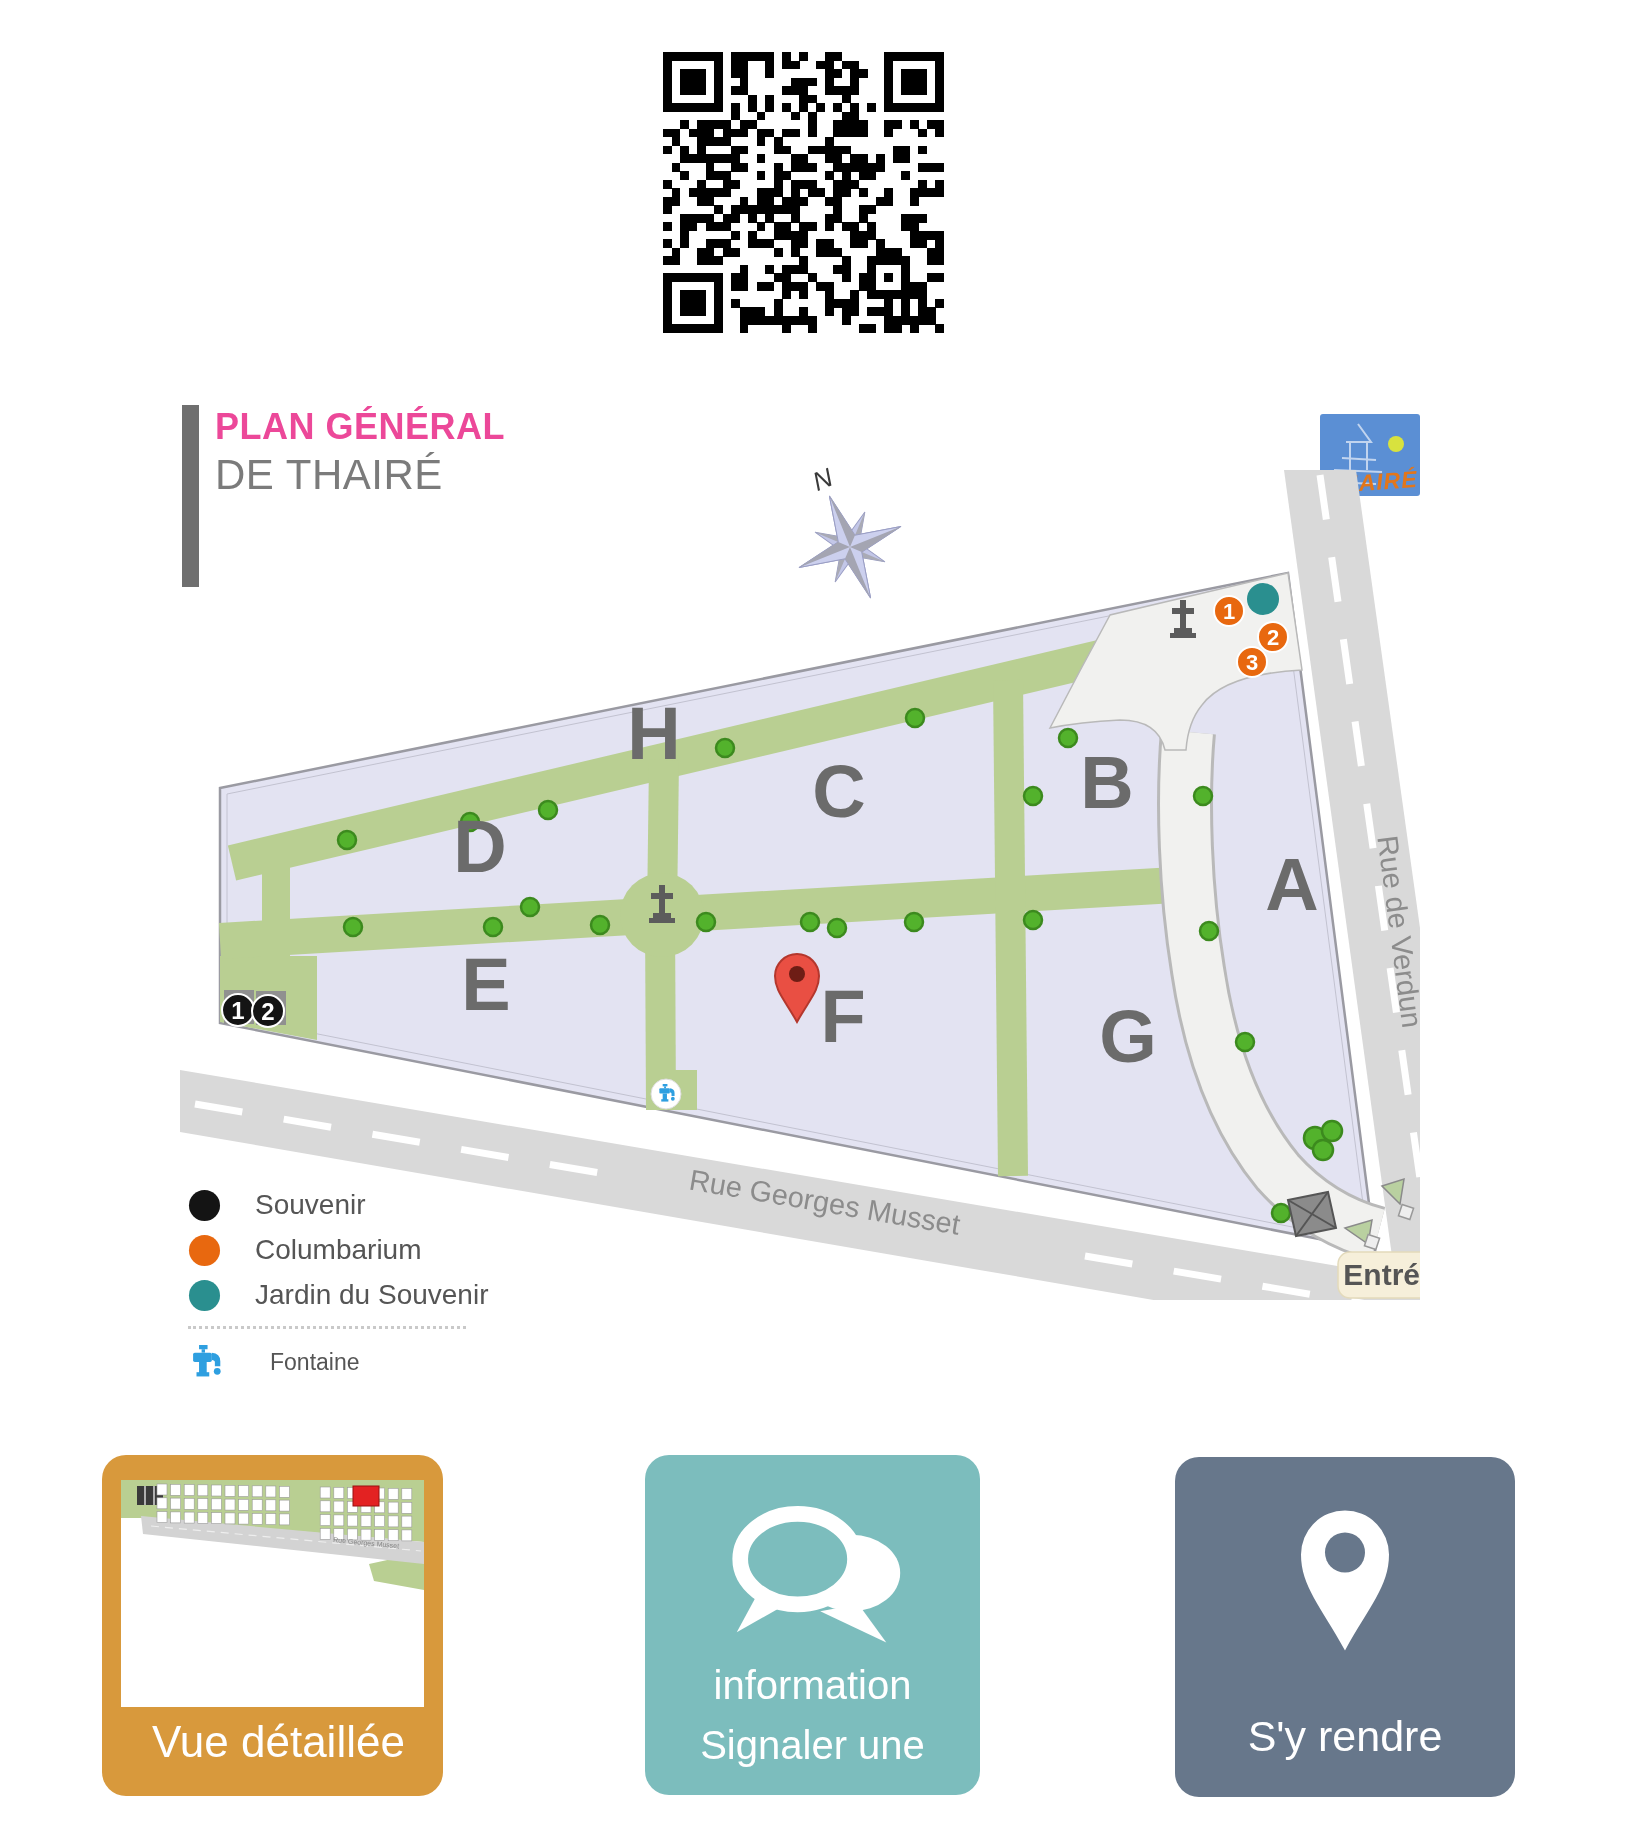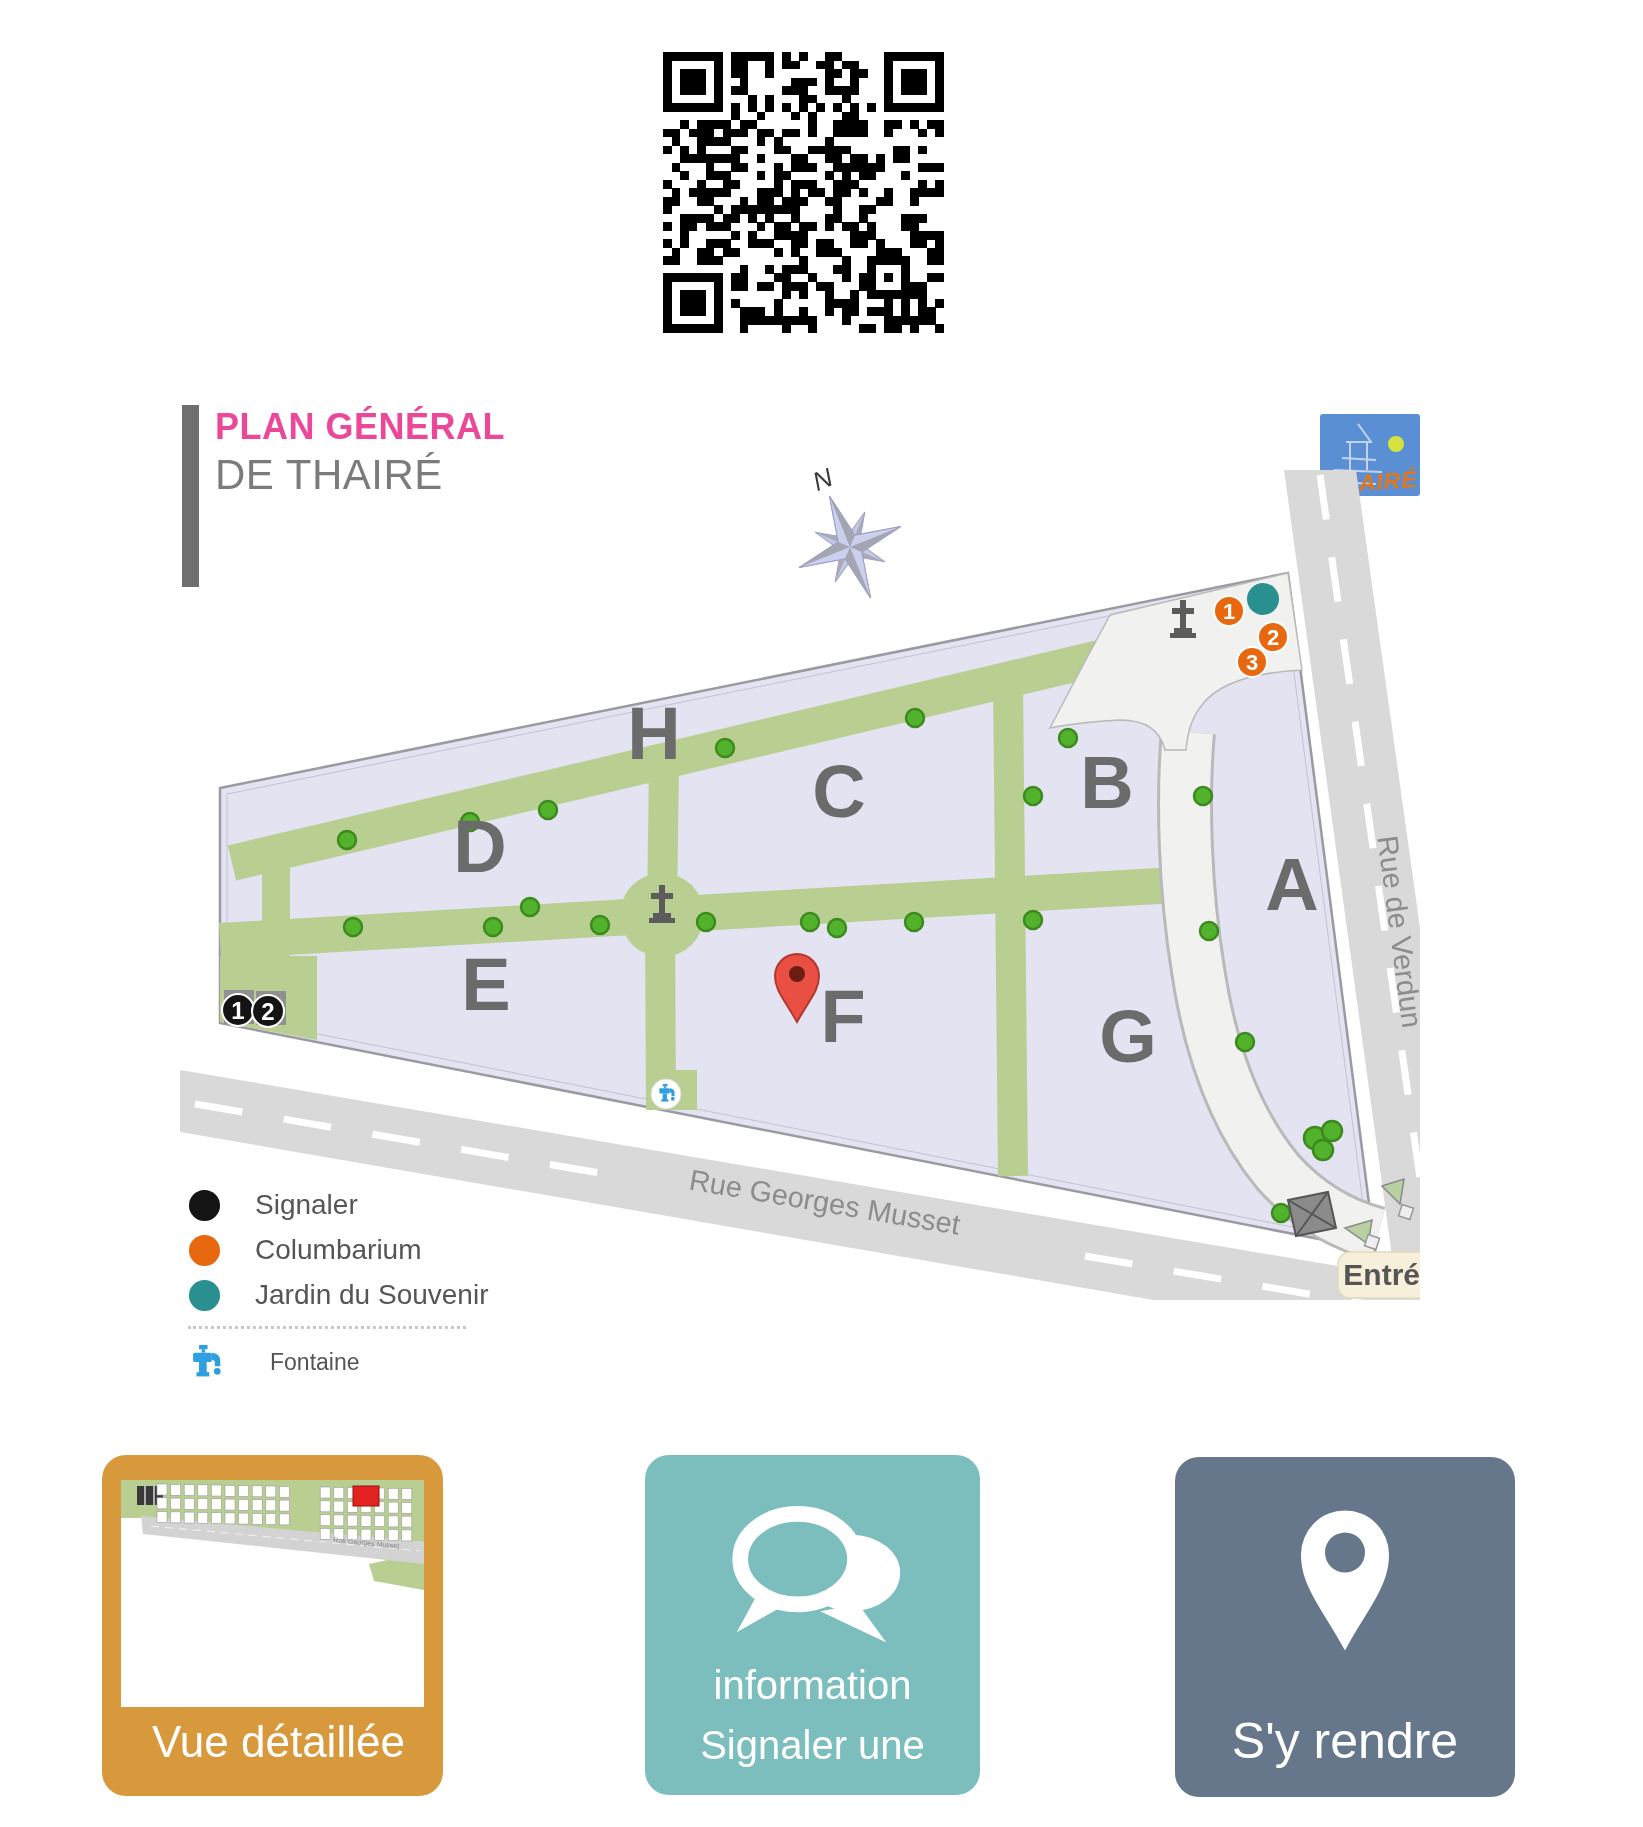--- a/index.html
+++ b/index.html
@@ -22,21 +22,21 @@
   .fount-label{font-size:23px;color:#555;margin-left:48px;}
 
   
   .big-btn{border-radius:24px;color:#fff;display:flex;flex-direction:column;align-items:center;}
   #btn-vue{left:102px;top:1455px;width:341px;height:341px;}
   #btn-signal{left:645px;top:1455px;width:335px;height:340px;}
   #btn-rendre{left:1175px;top:1457px;width:340px;height:340px;}
   #vue-panel{position:absolute;left:19px;top:25px;width:303px;height:227px;background:#fff;}
   #vue-label{position:absolute;left:12px;right:0;top:262px;text-align:center;font-size:44px;}
   #signal-text{position:absolute;left:0;right:0;top:200px;text-align:center;font-size:40px;line-height:1.5;}
-  #rendre-label{position:absolute;left:0;right:0;top:255px;text-align:center;font-size:50px;}
+  #rendre-label{position:absolute;left:0;right:0;top:255px;text-align:center;font-size:43px;}
   #signal-icon{position:absolute;left:72px;top:38px;}
   #rendre-icon{position:absolute;left:110px;top:35px;}
 
   svg text{font-family:"Liberation Sans",sans-serif;}
   .sec{font-size:74px;font-weight:700;fill:#6b6b6b;text-anchor:middle;}
   .street{font-size:29px;fill:#8c8c8c;}
   .mnum{fill:#fff;font-weight:700;text-anchor:middle;}
 </style>
 </head>
 <body>
@@ -737,21 +737,21 @@
     <rect x="1158" y="782" width="104" height="46" rx="12" fill="#f6efda" stroke="#e3dabb" stroke-width="1.5"></rect>
     <text x="1210" y="815" text-anchor="middle" font-size="30" font-weight="700" fill="#555">Entrée</text>
   </g>
 </svg>
 
 <div id="legend" class="abs">
   <div class="leg-row">
     <svg class="leg-dot" viewBox="0 0 34 34">
       <circle cx="17" cy="17" r="16" fill="#141414"></circle>
       </svg>
-    <span class="leg-label">Signaler</span>
+    <span class="leg-label">Souvenir</span>
   </div>
   <div class="leg-row">
     <svg class="leg-dot" viewBox="0 0 34 34">
       <circle cx="17" cy="17" r="16" fill="#e8680f"></circle>
       </svg>
     <span class="leg-label">Columbarium</span>
   </div>
   <div class="leg-row">
     <svg class="leg-dot" viewBox="0 0 34 34">
       <circle cx="17" cy="17" r="16" fill="#2a8f8f"></circle>

